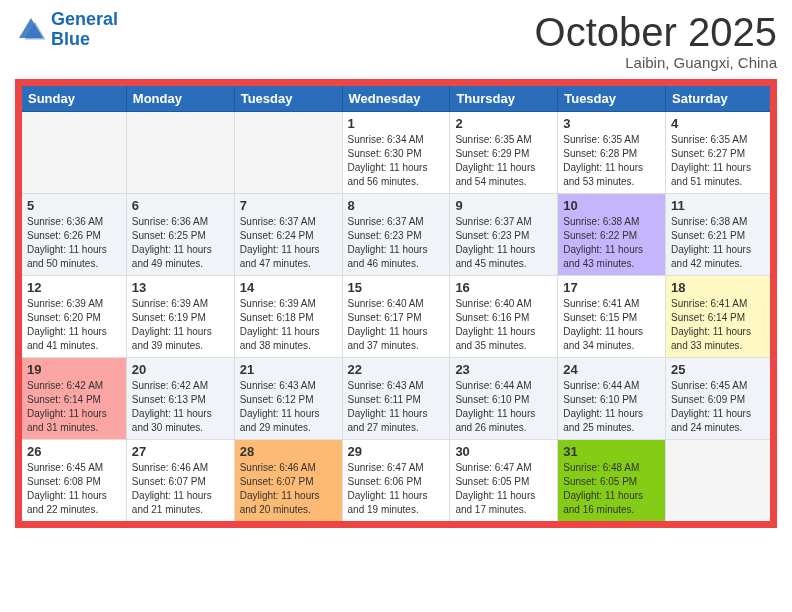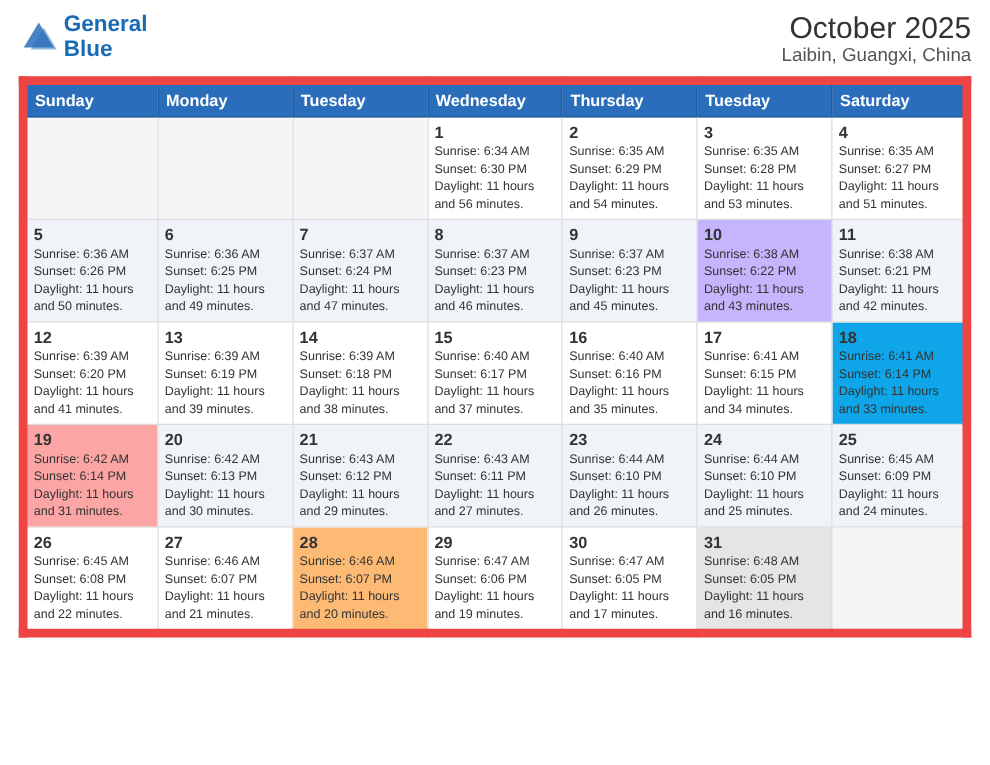--- a/index.html
+++ b/index.html
@@ -39,21 +39,21 @@
       color: #1a6bb5;
     }
     .logo-icon {
       width: 32px;
       height: 32px;
     }
     .title-block {
       text-align: right;
     }
     .month-title {
-      font-size: 24px;
+      font-size: 40px;
       font-weight: normal;
       color: #333;
       line-height: 1.1;
     }
     .location {
       font-size: 15px;
       color: #555;
     }
     .calendar {
       flex: 1;
@@ -254,21 +254,21 @@
 Daylight: 11 hours
 and 35 minutes.</div>
           </td>
           <td style="background: rgb(255, 255, 255);">
             <div class="day-number">17</div>
             <div class="day-info" style="white-space: pre-line;">Sunrise: 6:41 AM
 Sunset: 6:15 PM
 Daylight: 11 hours
 and 34 minutes.</div>
           </td>
-          <td style="background: #0ea5e9; margin-top: 11px;">
+          <td style="background: #fef9c3; margin-top: 11px;">
             <div class="day-number">18</div>
             <div class="day-info" style="white-space: pre-line;">Sunrise: 6:41 AM
 Sunset: 6:14 PM
 Daylight: 11 hours
 and 33 minutes.</div>
           </td>
         </tr>
         <tr>
           <td style="background: #fca5a5;">
             <div class="day-number">19</div>
@@ -349,21 +349,21 @@
 Daylight: 11 hours
 and 19 minutes.</div>
           </td>
           <td style="background: rgb(255, 255, 255);">
             <div class="day-number">30</div>
             <div class="day-info" style="white-space: pre-line;">Sunrise: 6:47 AM
 Sunset: 6:05 PM
 Daylight: 11 hours
 and 17 minutes.</div>
           </td>
-          <td style="background: #e5e5e5;">
+          <td style="background: #84cc16;">
             <div class="day-number">31</div>
             <div class="day-info" style="white-space: pre-line;">Sunrise: 6:48 AM
 Sunset: 6:05 PM
 Daylight: 11 hours
 and 16 minutes.</div>
           </td>
           <td class="empty" style="background: rgb(245, 245, 245);"></td>
         </tr>
       </tbody>
   </table>

